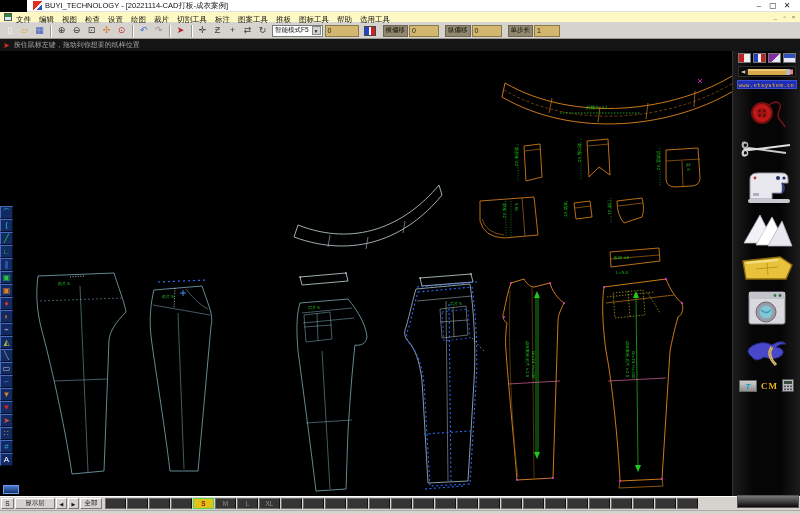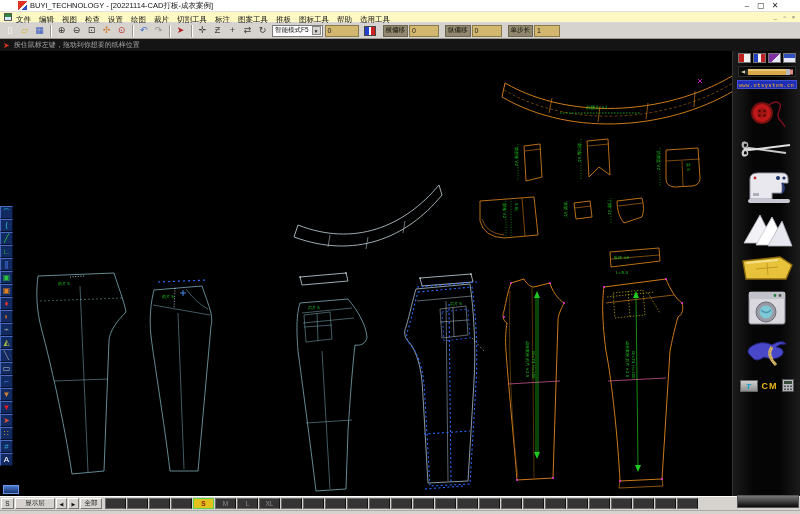--- a/index.html
+++ b/index.html
@@ -1,19 +1,19 @@
 <!DOCTYPE html>
 <html><head>
 <meta charset="utf-8">
 <style>
   html,body{margin:0;padding:0;background:#888;}
   *{box-sizing:border-box;font-family:"Liberation Sans","DejaVu Sans",sans-serif;}
   #app{position:relative;width:800px;height:514px;background:#000;overflow:hidden;}
   
-  #titlebar{height:12px;background:#fff;display:flex;align-items:center;padding:0 18px;border-bottom:1px solid #e0e0e0;}
+  #titlebar{height:12px;background:#fff;display:flex;align-items:center;padding:0 6px;border-bottom:1px solid #e0e0e0;margin-left:27px;}
   #app-icon{width:9px;height:9px;margin-right:3px;position:relative;background:linear-gradient(135deg,#e03020 0 55%,#f8f8f8 55% 70%,#3050c0 70%);flex:0 0 auto;}
   #title-text{font-size:7.5px;color:#111;white-space:nowrap;overflow:hidden;flex:1;}
   .winbtn{font-size:8px;color:#222;width:14px;text-align:center;line-height:10px;cursor:default;}
   
   #menubar{height:11px;background:#fef9c3;display:flex;align-items:center;padding:0 2px;border-bottom:1px solid #d8d8d8;}
   #mdi-icon{width:8px;height:8px;margin:0 4px 0 2px;background:linear-gradient(180deg,#2a8a3a 0 50%,#d8e8ff 50%);border:1px solid #555;}
   .menu-item{font-size:7.5px;color:#111;margin-right:8px;white-space:nowrap;cursor:default;}
   #menubar .mini{font-size:6px;color:#666;width:9px;text-align:center;}
   #menubar-spacer{flex:1;}
   
@@ -39,21 +39,21 @@
   #corner-chip{position:absolute;left:3px;bottom:2px;width:16px;height:9px;background:linear-gradient(180deg,#4a7ad0,#16306a);border:1px solid #6a9af0;z-index:5;}
   
   #sidebar{width:68px;background:linear-gradient(90deg,#1c1c1c,#050505 30% 70%,#1c1c1c);border-left:1px solid #333;display:flex;flex-direction:column;align-items:center;}
   #flagrow{display:flex;gap:2px;margin-top:2px;}
   .flag{width:13px;height:10px;border:1px solid #777;}
   #pencil-box{width:58px;height:11px;margin-top:3px;background:#0a0a0a;border:1px solid #2e2e2e;display:flex;align-items:center;justify-content:center;}
   #banner{width:60px;height:9px;margin-top:3px;background:#1d2fb8;color:#ffb020;font-size:5.5px;line-height:9px;text-align:center;letter-spacing:.4px;border:1px solid #4050d0;font-family:"DejaVu Sans Mono",monospace;}
   .side-item{margin-top:8px;display:flex;align-items:center;justify-content:center;cursor:default;}
   #unit-row{display:flex;align-items:center;gap:4px;margin-top:10px;}
   #unit-btn{width:18px;height:12px;background:linear-gradient(180deg,#cfcfcf,#8f8f8f);border:1px solid #666;color:#0aa0c8;font-size:8px;font-style:italic;font-weight:bold;text-align:center;line-height:11px;}
-  #unit-label{color:#e8b818;font-size:9px;font-weight:bold;letter-spacing:1px;}
+  #unit-label{color:#e8b818;font-size:9px;font-weight:bold;letter-spacing:1px;font-family:Liberation Serif, serif;}
   
   #statusbar{height:14px;background:#d6d3ce;display:flex;align-items:center;padding:0 1px;border-top:1px solid #fff;}
   .sbtn{height:11px;background:#d6d3ce;border:1px solid;border-color:#fff #777 #777 #fff;font-size:6.5px;color:#111;display:flex;align-items:center;justify-content:center;padding:0 3px;margin-right:1px;cursor:default;}
   #size-strip{display:flex;height:11px;flex:1;margin-left:2px;}
   .seg{width:21px;height:11px;background:#343434;border:1px solid #6a6a6a;border-right-color:#111;margin-right:1px;font-size:6.5px;color:#909090;text-align:center;line-height:9px;flex:0 0 auto;cursor:default;}
   .seg.active{background:#e2c11c;border-color:#5bd14a;color:#8a1c00;font-weight:bold;}
   #grip{width:62px;height:13px;margin-top:-4px;background:linear-gradient(180deg,#777,#0a0a0a);border:1px solid #555;flex:0 0 auto;}
   #bottomstrip{height:6px;background:#d6d3ce;border-top:1px solid #aaa;}
   text{font-family:"DejaVu Sans",sans-serif;}
 </style>

